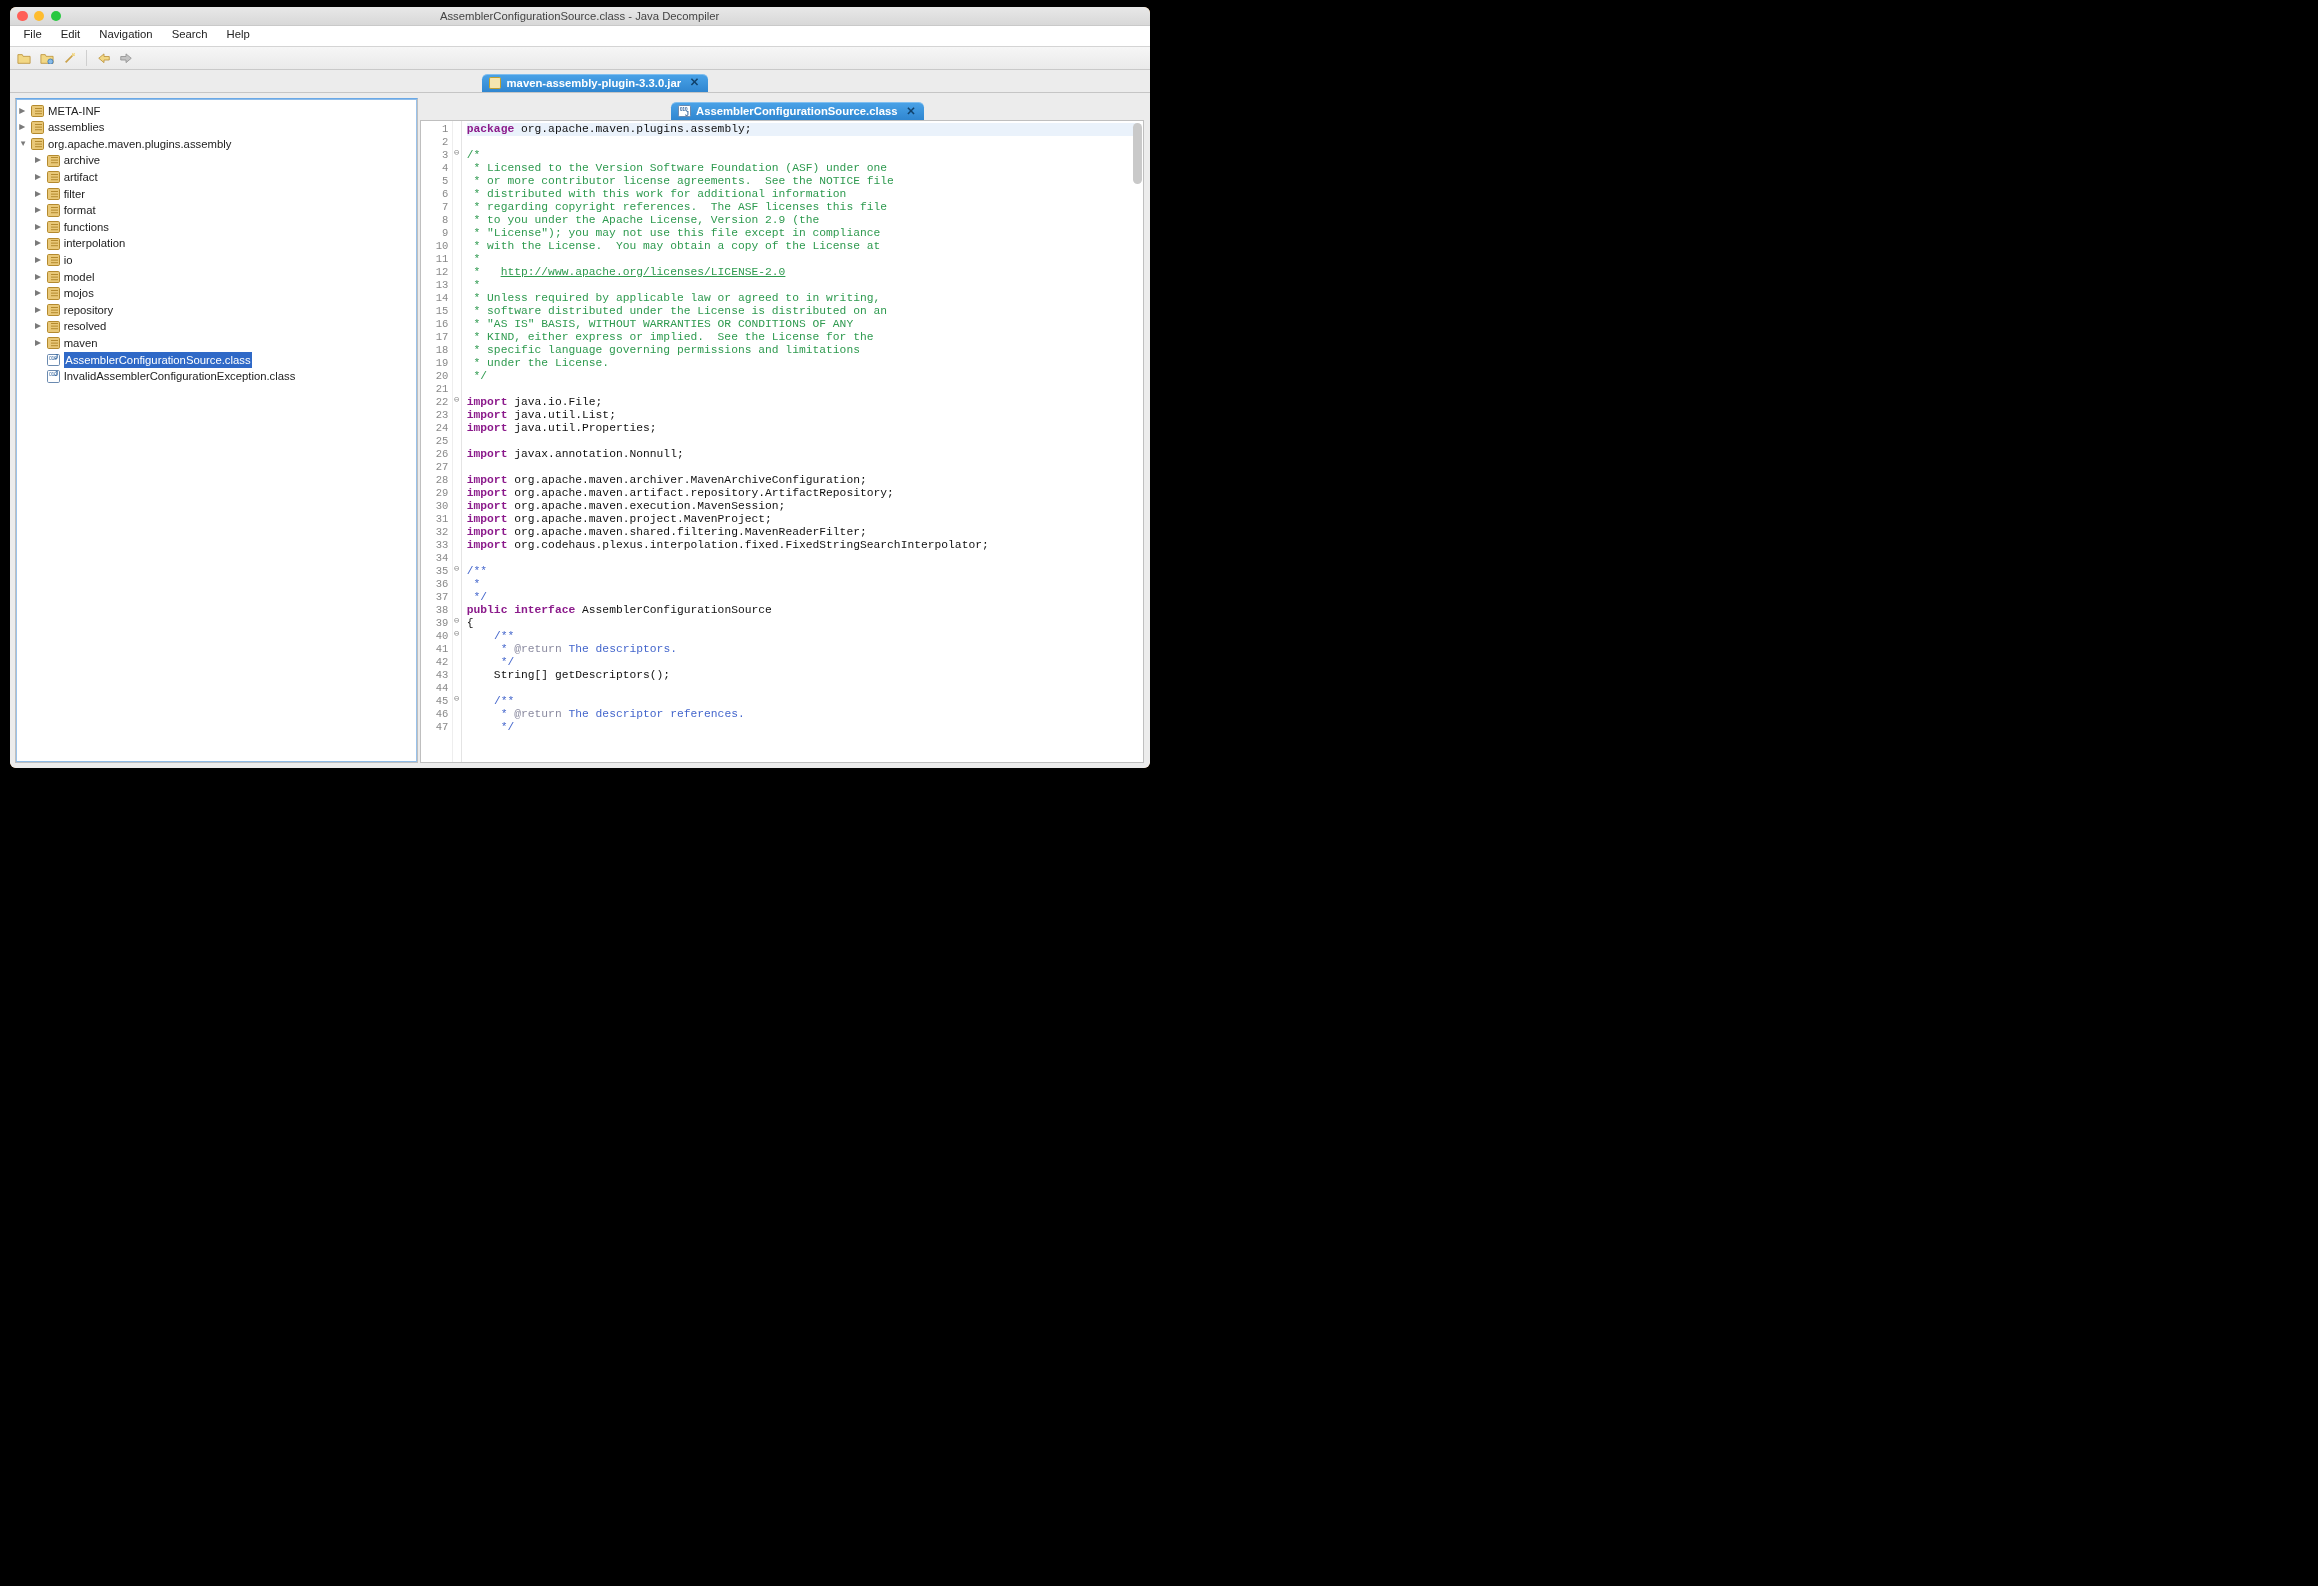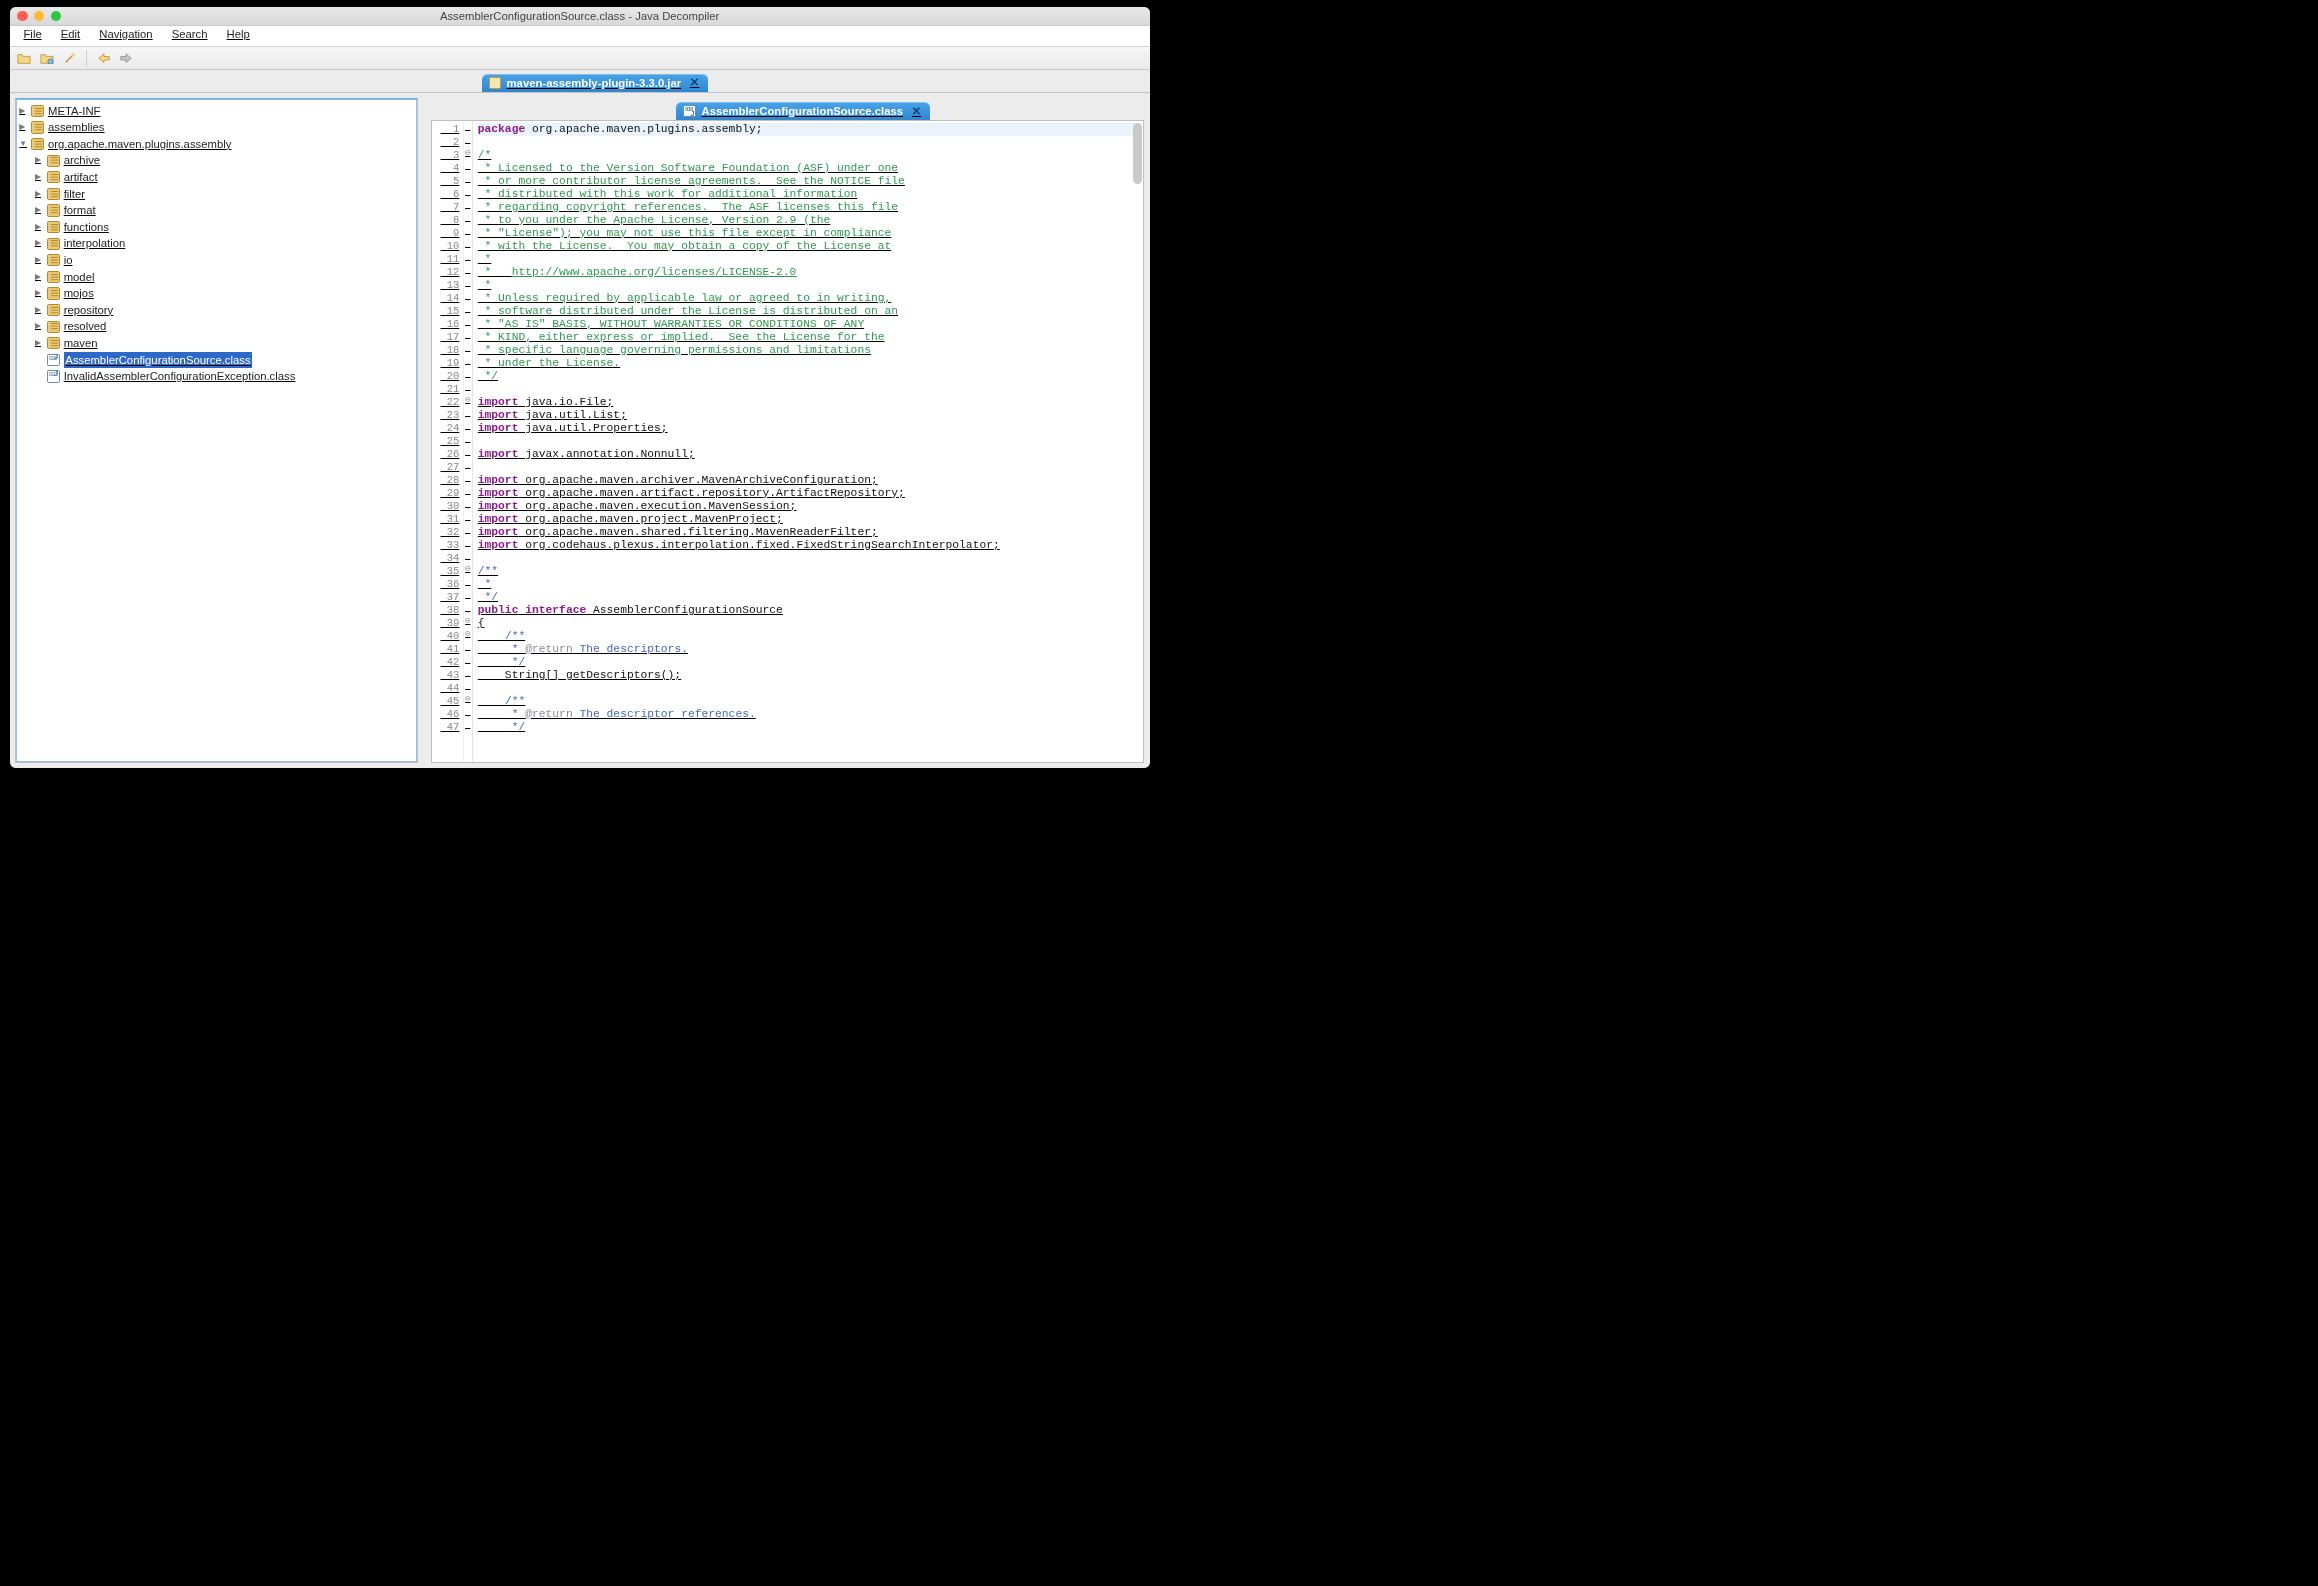--- a/index.html
+++ b/index.html
@@ -14,21 +14,20 @@
   .window {
     position: absolute;
     left: 9.6px; top: 7px;
     width: 1140px; height: 761px;
     background: #fdba74;
     border-radius: 6.1px;
     box-shadow: 0 8.7px 35px rgba(0,0,0,0.5);
     overflow: hidden;
     display: flex;
     flex-direction: column;
-    text-decoration: underline;
   }
   .titlebar {
     height: 19px;
     background: linear-gradient(#e8e8e8,#d8d8d8);
     display: flex;
     align-items: center;
     position: relative;
     border-bottom: 0.9px solid #c9c9c9;
   }
   .traffic { display: flex; gap: 6.1px; margin-left: 7.8px; }
@@ -72,21 +71,21 @@
     font-weight: bold;
     display:flex;align-items:center;gap:5.2px;
     box-shadow: inset 0 0.9px 0 rgba(255,255,255,0.3);
     margin-left: 31px;
   }
   .tab .jar-icon {
     width:12.2px;height:12.2px;background:#f6e6b0;border:0.9px solid #c0a030;border-radius:1.7px;
   }
   .tab .close-x { color:#10416b; font-weight:bold; margin-left:3.5px;}
   .content {
-    flex:1; display:flex; padding:5.2px; gap:13px; background:#ececec;
+    flex:1; display:flex; padding:5.2px; gap:2px; background:#ececec;
     min-height:0;
   }
   .tree-panel {
     width: 403px;
     background:#fff;
     border:0.9px solid #bfbfbf;
     border-top:0.9px solid #6aa8e6;
     box-shadow: inset 0 0 0 0.9px #8fbce8;
     overflow:auto;
     padding-top:3.5px;

